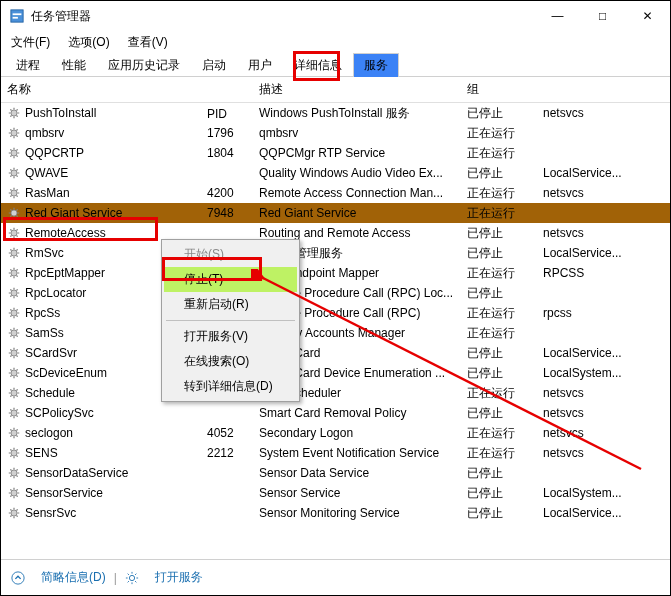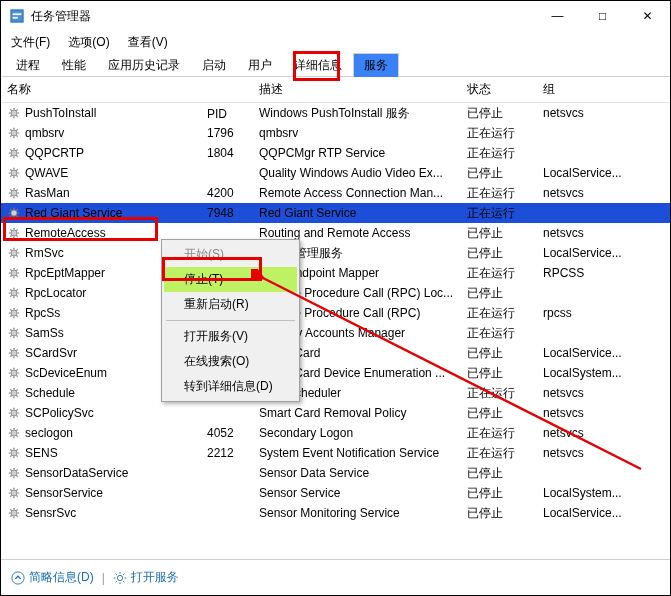--- a/index.html
+++ b/index.html
@@ -21,32 +21,32 @@
 .headers { height: 26px; display: flex; border-bottom: 1px solid #e0e0e0; align-items: center; position: relative; padding-right: 16px; }
 .headers .col { padding: 4px 6px; border-right: 1px solid transparent; }
 .col-name { width: 200px; padding-left: 10px; }
 .col-pid { width: 52px; margin-top: 48px; }
 .col-desc { width: 208px; }
 .col-status { width: 76px; }
 .col-group { flex: 1; }
 
 .rows { height: 440px; overflow-y: scroll; position: relative; }
 .row { height: 20px; display: flex; align-items: center; position: relative; }
-.row.selected { background: #1d4ed8; }
+.row.selected { background: #a16207; }
 .row .cell { padding: 0 6px; white-space: nowrap; overflow: hidden; text-overflow: ellipsis; }
 .cell-name { width: 200px; display: flex; align-items: center; gap: 4px; }
 .cell-pid { width: 52px; }
 .cell-desc { width: 208px; }
 .cell-status { width: 76px; }
 .cell-group { width: 100px; }
 
 .svc-icon { width: 14px; height: 14px; flex-shrink: 0; }
 
 .footer { position: absolute; bottom: 0; left: 0; right: 0; height: 36px; border-top: 1px solid #d0d0d0; display: flex; align-items: center; padding: 0 10px; background: #fff; }
-.footer .link { color: #1a6fb0; cursor: pointer; display: flex; align-items: center; gap: 4px; }
+.footer .link { color: #1a6fb0; cursor: pointer; display: flex; align-items: center; gap: 16px; }
 .footer .sep { margin: 0 8px; color: #999; }
 
 .ctxmenu { position: absolute; left: 160px; top: 238px; width: 139px; background: #f0f0f0; border: 1px solid #a0a0a0; box-shadow: 2px 2px 4px rgba(0,0,0,0.3); z-index: 50; padding: 2px; }
 .ctxitem { padding: 4px 20px; cursor: pointer; }
 .ctxitem.disabled { color: #888; }
 .ctxitem.hover { background: #bef264; }
 .ctxdiv { height: 1px; background: #c0c0c0; margin: 3px 2px; }
 
 .annot-box { position: absolute; border: 3px solid #e60000; pointer-events: none; z-index: 60; }
 .arrow { position: absolute; z-index: 55; pointer-events: none; }
@@ -87,21 +87,20 @@
   <div class="tab">启动</div>
   <div class="tab">用户</div>
   <div class="tab">详细信息</div>
   <div class="tab active">服务</div>
 </div>
 
 <div class="headers">
   <div class="col col-name">名称</div>
   <div class="col col-pid">PID</div>
   <div class="col col-desc">描述</div>
-  <div class="col col-status">状态</div>
   <div class="col col-group">组</div>
 </div>
 
 <div class="rows" id="rows">
     <div class="row">
       <div class="cell cell-name">
         <svg class="svc-icon" viewBox="0 0 16 16">
           <circle cx="8" cy="8" r="3.5" fill="#d0d0d0" stroke="#808080"></circle>
           <path d="M8 2 L8 4 M8 12 L8 14 M2 8 L4 8 M12 8 L14 8 M3.8 3.8 L5.2 5.2 M10.8 10.8 L12.2 12.2 M3.8 12.2 L5.2 10.8 M10.8 5.2 L12.2 3.8" stroke="#808080" stroke-width="1.4"></path>
         </svg>

